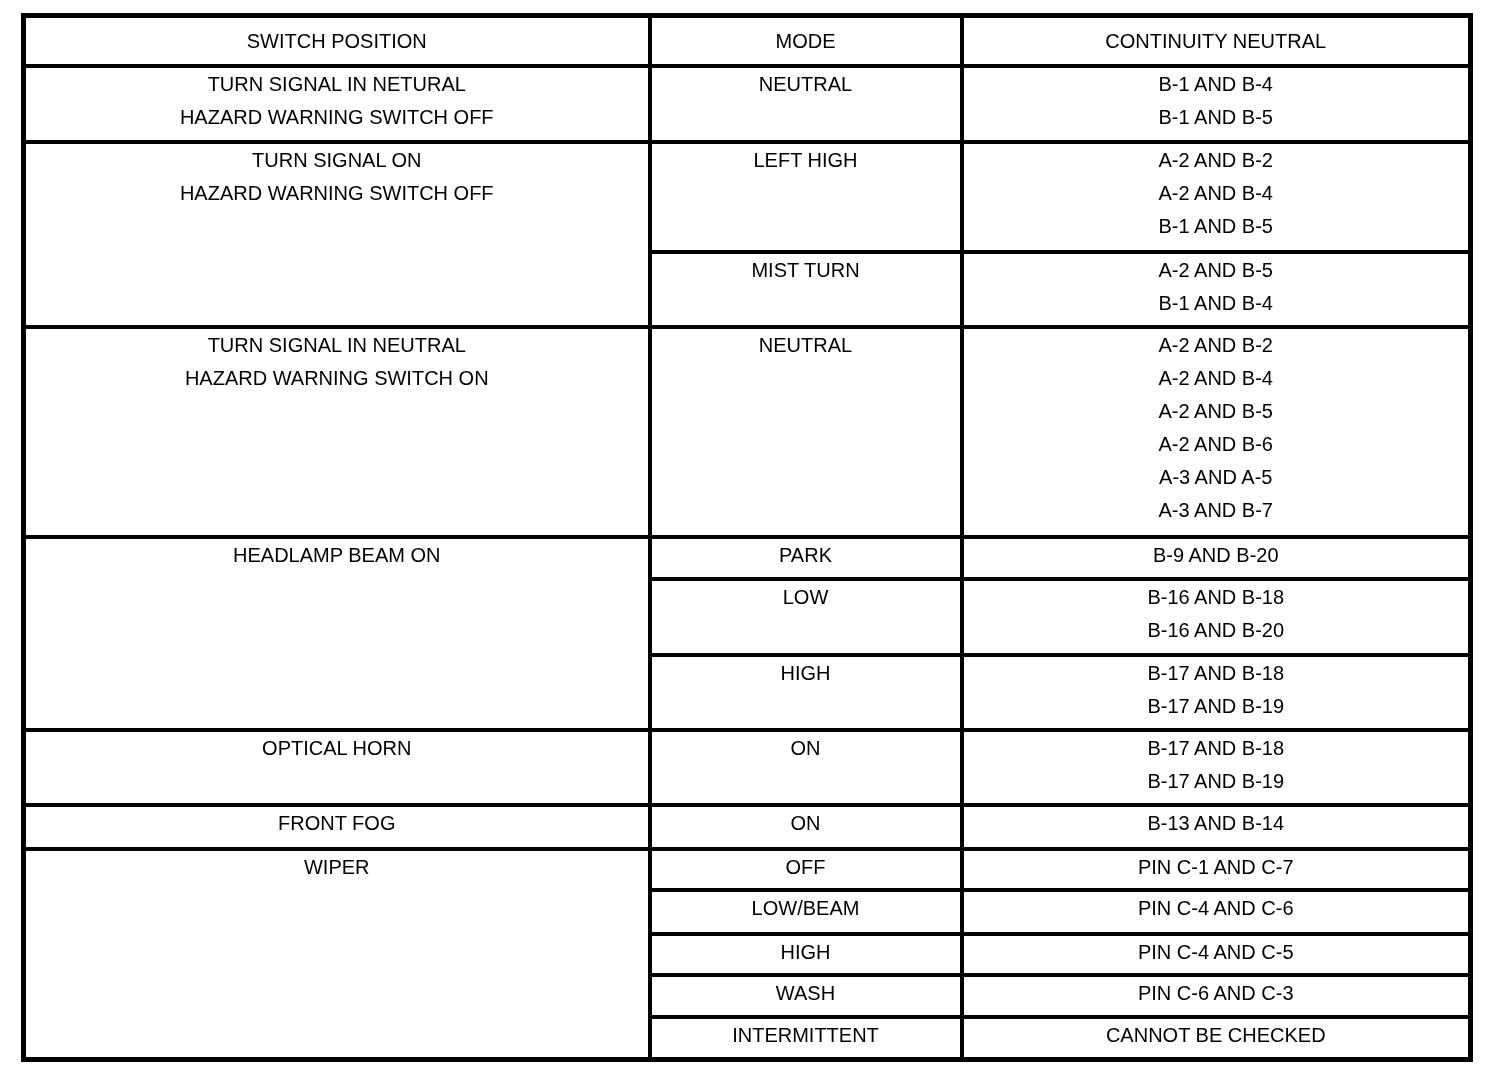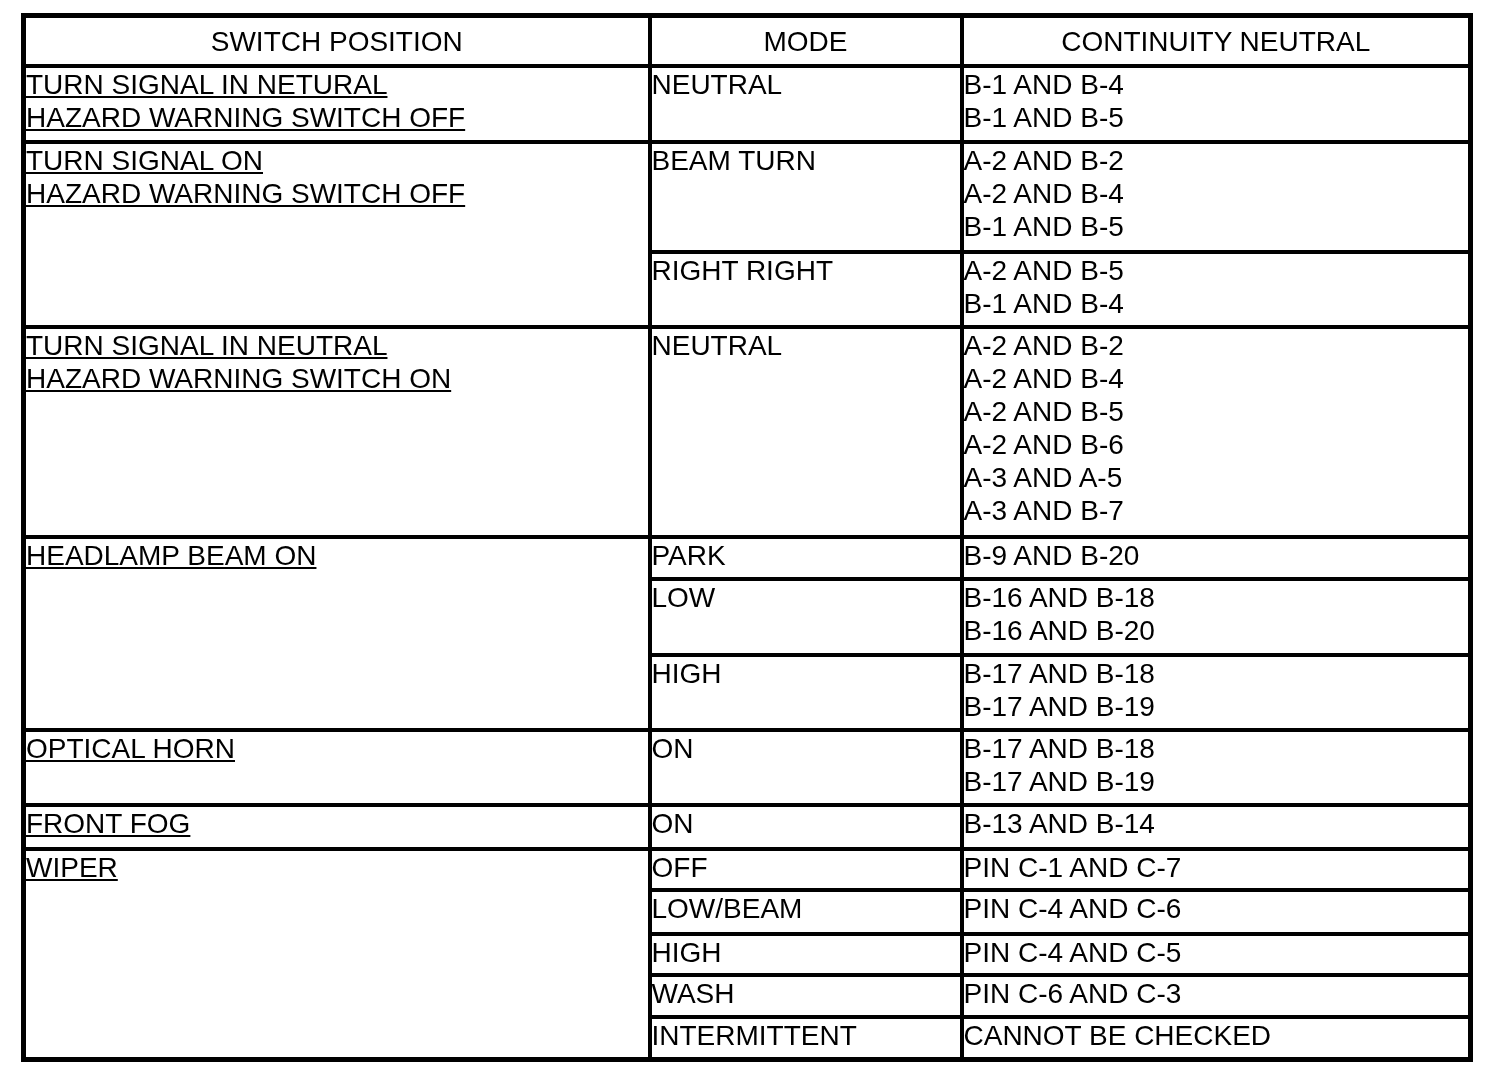--- a/index.html
+++ b/index.html
@@ -16,40 +16,40 @@
     position: absolute;
     left: 21px;
     top: 13px;
     width: 1447px;
     border-collapse: collapse;
     table-layout: fixed;
     border: 5px solid #000000;
   }
   .doc-table td, .doc-table th {
     border: 4px solid #000000;
-    font-size: 28px;
+    font-size: 20px;
     line-height: 33px;
     font-weight: 400;
     color: #000000;
     padding: 0;
     overflow: hidden;
     white-space: pre-line;
   }
   .header-cell {
     text-align: center;
     vertical-align: middle;
     height: 46px;
   }
   .switch-cell {
-    text-align: left;
+    text-align: center;
     vertical-align: top;
     padding: 2px 6px 0 10px;
-    text-decoration: underline;
   }
   .mode-cell, .cont-cell {
+    text-align: center;
     vertical-align: top;
     padding-top: 3px;
   }
 </style>
 </head>
 <body>
 
 <table class="doc-table">
   <colgroup>
     <col style="width:626px">
@@ -67,27 +67,27 @@
       <td class="switch-cell">TURN SIGNAL IN NETURAL
 HAZARD WARNING SWITCH OFF</td>
       <td class="mode-cell">NEUTRAL</td>
       <td class="cont-cell">B-1 AND B-4
 B-1 AND B-5</td>
     </tr>
 
     <tr style="height:110px">
       <td class="switch-cell" rowspan="2">TURN SIGNAL ON
 HAZARD WARNING SWITCH OFF</td>
-      <td class="mode-cell">BEAM TURN</td>
+      <td class="mode-cell">LEFT HIGH</td>
       <td class="cont-cell">A-2 AND B-2
 A-2 AND B-4
 B-1 AND B-5</td>
     </tr>
     <tr style="height:75px">
-      <td class="mode-cell">RIGHT RIGHT</td>
+      <td class="mode-cell">MIST TURN</td>
       <td class="cont-cell">A-2 AND B-5
 B-1 AND B-4</td>
     </tr>
 
     <tr style="height:210px">
       <td class="switch-cell">TURN SIGNAL IN NEUTRAL
 HAZARD WARNING SWITCH ON</td>
       <td class="mode-cell">NEUTRAL</td>
       <td class="cont-cell">A-2 AND B-2
 A-2 AND B-4

